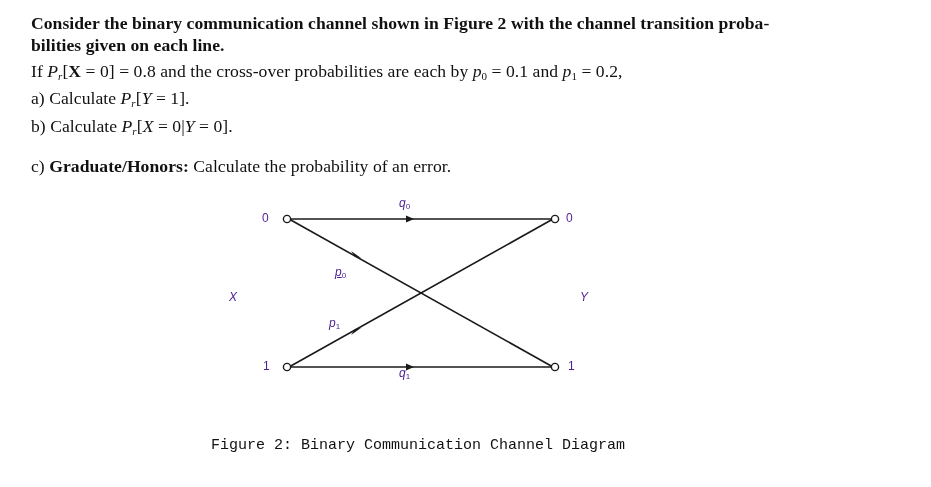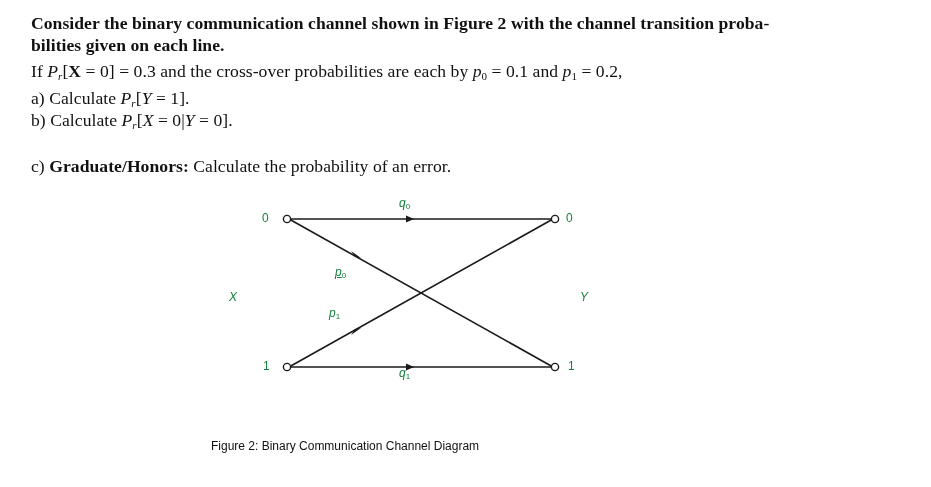--- a/index.html
+++ b/index.html
@@ -14,46 +14,46 @@
       font-size: 17.6px; line-height: 20px; white-space: nowrap;
       letter-spacing: 0.05px;
     }
     .m { font-style: italic; }
     .b { font-weight: bold; }
     sub { font-size: 11px; line-height: 0; vertical-align: -3px; font-style: normal; }
     .sub-i { font-size: 11px; line-height: 0; vertical-align: -3px; font-style: italic; }
     #diagram { position: absolute; left: 0; top: 0; }
     .caption {
       position: absolute; left: 211px; top: 436px;
-      font-family: Liberation Sans, sans-serif;
-      font-size: 12px; line-height: 20px; white-space: nowrap;
+      font-family: Liberation Mono, monospace;
+      font-size: 15px; line-height: 20px; white-space: nowrap;
     }
     .dlabel {
       position: absolute;
       font-family: "Liberation Sans", "DejaVu Sans", sans-serif;
-      font-size: 12px; color: #15803d; white-space: nowrap;
+      font-size: 12px; color: #4c1d95; white-space: nowrap;
     }
     .dlabel.it { font-style: italic; }
     .dlabel .s { font-size: 8px; font-style: normal; vertical-align: -2px; }
   </style>
 </head>
 <body>
 
 <div class="line" style="top:13px;font-weight:bold;">Consider the binary communication channel shown in Figure 2 with the channel transition proba-</div>
 <div class="line" style="top:35px;font-weight:bold;">bilities given on each line.</div>
 
 <div class="line" style="top:61px;">
-  <span>If </span><span class="m">P</span><span class="sub-i">r</span><span>[</span><span class="b">X</span><span> = 0]</span><span> = 0.3</span><span> and the cross-over probabilities are each by </span><span class="m">p</span><sub>0</sub><span> = 0.1</span><span> and </span><span class="m">p</span><sub>1</sub><span> = 0.2,</span>
+  <span>If </span><span class="m">P</span><span class="sub-i">r</span><span>[</span><span class="b">X</span><span> = 0]</span><span> = 0.8</span><span> and the cross-over probabilities are each by </span><span class="m">p</span><sub>0</sub><span> = 0.1</span><span> and </span><span class="m">p</span><sub>1</sub><span> = 0.2,</span>
 </div>
 
 <div class="line" style="top:88px;text-align:center;">
   <span>a) Calculate </span><span class="m">P</span><span class="sub-i">r</span><span>[</span><span class="m">Y</span><span> = 1].</span>
 </div>
 
-<div class="line" style="top:110px;">
+<div class="line" style="top:116px;">
   <span>b) Calculate </span><span class="m">P</span><span class="sub-i">r</span><span>[</span><span class="m">X</span><span> = 0|</span><span class="m">Y</span><span> = 0].</span>
 </div>
 
 <div class="line" style="top:156px;">
   <span>c) </span><span class="b">Graduate/Honors:</span><span> Calculate the probability of an error.</span>
 </div>
 
 <svg id="diagram" width="931" height="487">
   <g stroke="#1a1a1a" stroke-width="1.6" fill="none">
 
@@ -84,16 +84,16 @@
 <span class="dlabel" style="left:262px; top:211px;">0</span>
 <span class="dlabel" style="left:263px; top:359px;">1</span>
 <span class="dlabel" style="left:566px; top:211px;">0</span>
 <span class="dlabel" style="left:568px; top:359px;">1</span>
 
 <span class="dlabel it" style="left:229px; top:290px;">X</span>
 <span class="dlabel it" style="left:580px; top:290px;">Y</span>
 
 <span class="dlabel it" style="left:399px; top:196px;"><span>q</span><span class="s">0</span></span>
 <span class="dlabel it" style="left:335px; top:265px;text-decoration:underline;"><span>p</span><span class="s">0</span></span>
-<span class="dlabel it" style="left:329px; top:306px;"><span>p</span><span class="s">1</span></span>
+<span class="dlabel it" style="left:329px; top:316px;"><span>p</span><span class="s">1</span></span>
 <span class="dlabel it" style="left:399px; top:366px;"><span>q</span><span class="s">1</span></span>
 
 <div class="caption">Figure 2: Binary Communication Channel Diagram</div>
 
 </body></html>

